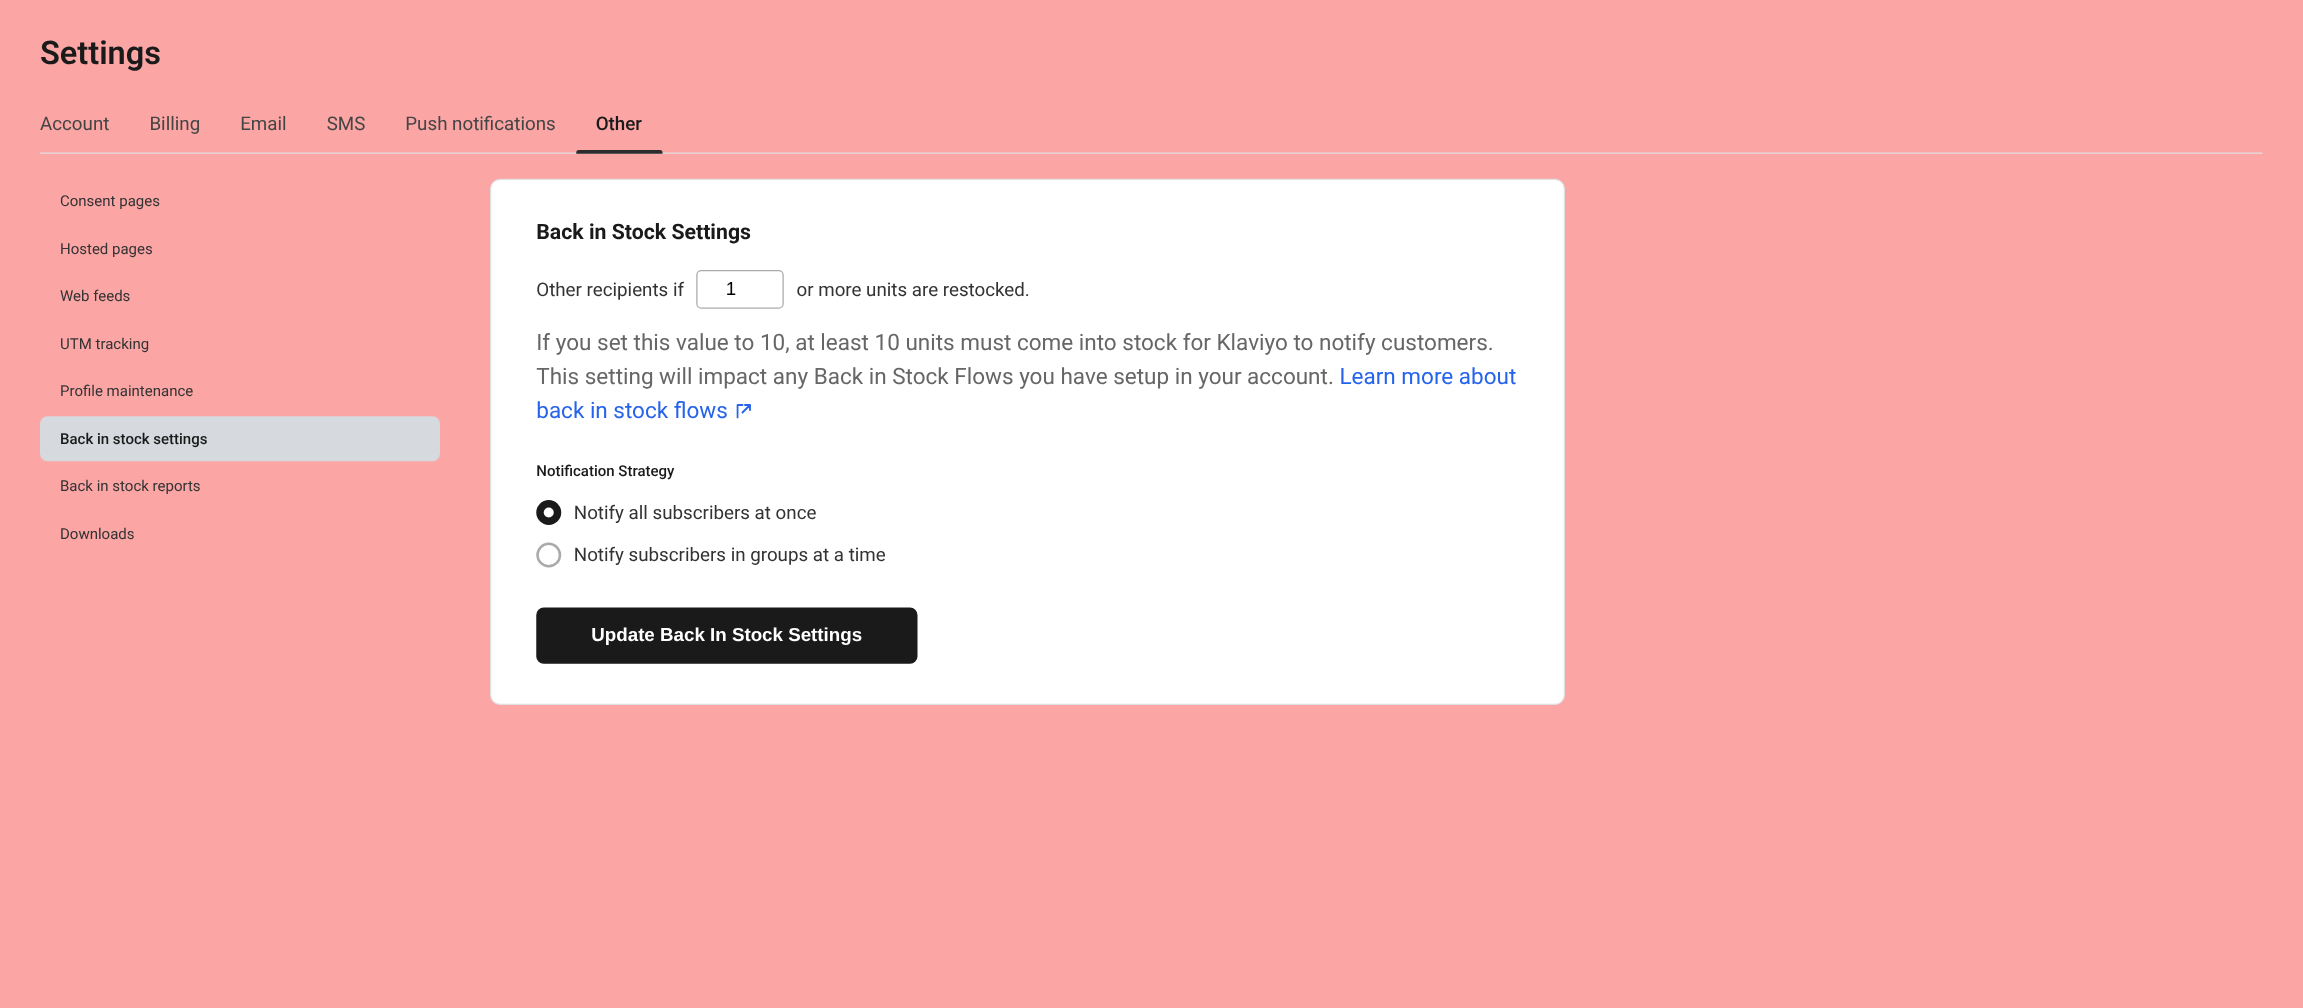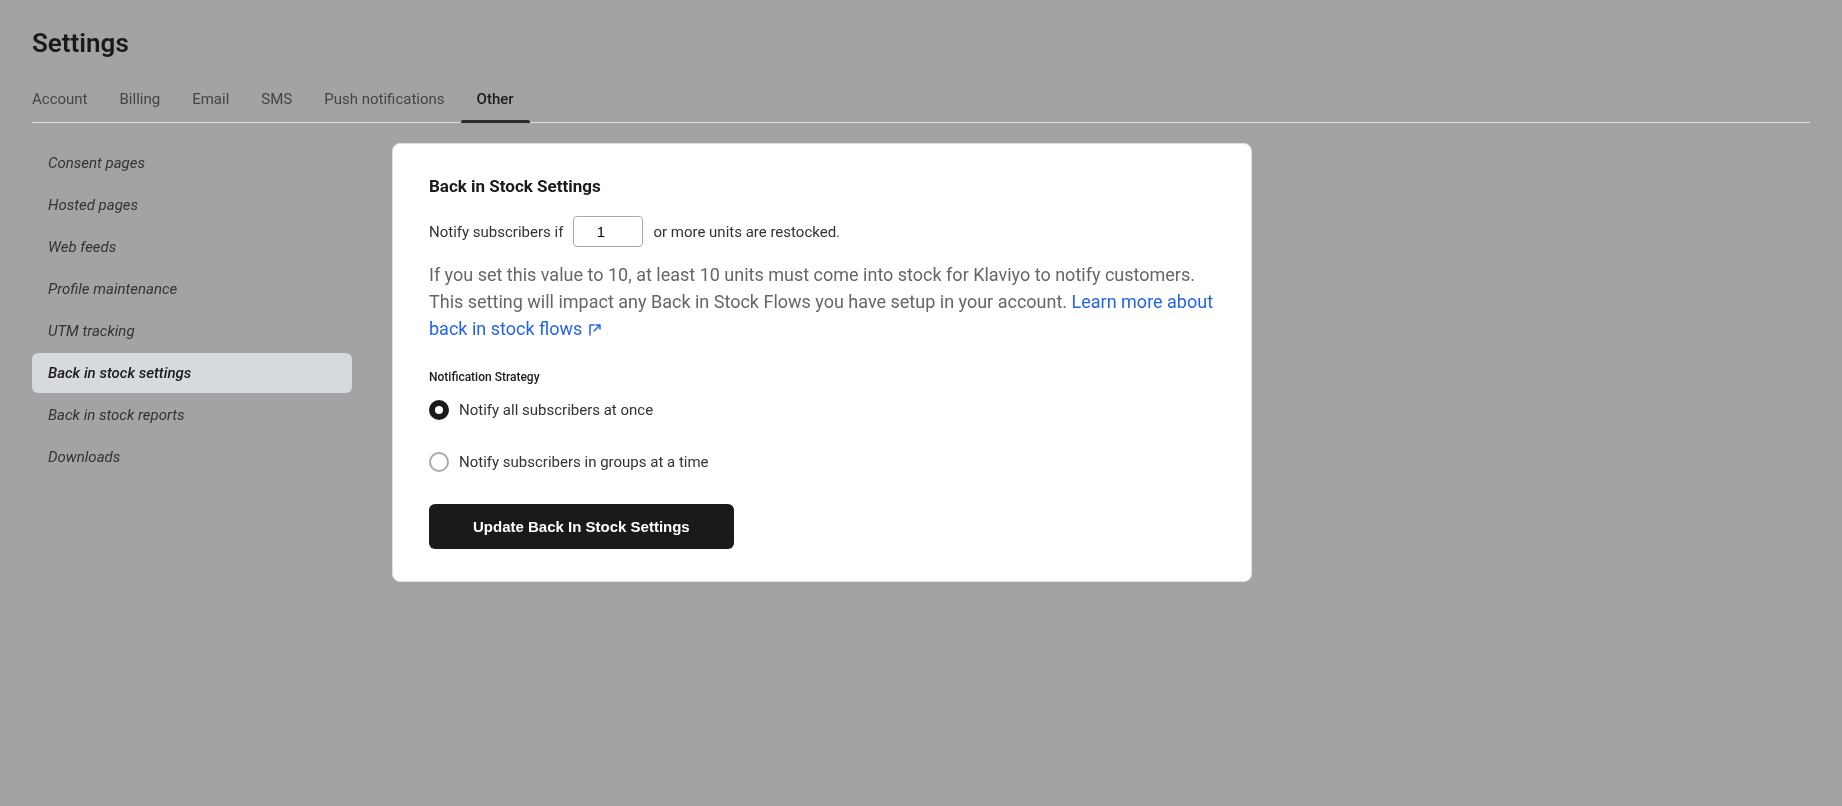--- a/index.html
+++ b/index.html
@@ -9,21 +9,21 @@
     }
 
     body {
       font-family: -apple-system, BlinkMacSystemFont, 'Segoe UI', Roboto, sans-serif;
       background: #f9f9f9;
       color: #1a1a1a;
       font-size: 15px;
     }
 
     .page-wrapper {
-      background: #a3a3a3;
+      background: #fca5a5;
       min-height: 806px;
       width: 1842px;
     }
 
     .page-header {
       padding: 28px 32px 0 32px;
     }
 
     .page-title {
       font-size: 26px;
@@ -76,26 +76,25 @@
     }
 
     .sidebar {
       width: 320px;
       padding-top: 20px;
       flex-shrink: 0;
     }
 
     .sidebar-item {
       padding: 11px 16px 11px 16px;
-      font-size: 15px;
+      font-size: 12px;
       color: #333;
       cursor: pointer;
       border-radius: 6px;
       margin-bottom: 2px;
-      font-style: italic;
     }
 
     .sidebar-item.active {
       background: #d6d9de;
       font-weight: 500;
       color: #1a1a1a;
     }
 
     .content-panel {
       flex: 1;
@@ -159,21 +158,21 @@
     .section-label-strategy {
       font-size: 12px;
       font-weight: 500;
       color: #1a1a1a;
       margin-bottom: 16px;
     }
 
     .radio-group {
       display: flex;
       flex-direction: column;
-      gap: 32px;
+      gap: 14px;
       margin-bottom: 32px;
     }
 
     .radio-item {
       display: flex;
       align-items: center;
       gap: 10px;
       font-size: 15px;
       color: #333;
       cursor: pointer;
@@ -236,34 +235,34 @@
       <div class="tab-item">Push notifications</div>
       <div class="tab-item active">Other</div>
     </nav>
   </div>
 
   <div class="main-content">
     <aside class="sidebar">
       <div class="sidebar-item">Consent pages</div>
       <div class="sidebar-item">Hosted pages</div>
       <div class="sidebar-item">Web feeds</div>
+      <div class="sidebar-item">UTM tracking</div>
       <div class="sidebar-item">Profile maintenance</div>
-      <div class="sidebar-item">UTM tracking</div>
       <div class="sidebar-item active">Back in stock settings</div>
       <div class="sidebar-item">Back in stock reports</div>
       <div class="sidebar-item">Downloads</div>
     </aside>
 
     <div class="content-panel">
       <div class="card">
         <div class="card-title">Back in Stock Settings</div>
 
 
         <div class="notify-row">
-          <span>Notify subscribers if</span>
+          <span>Other recipients if</span>
           <input class="notify-input" type="number" value="1" style="">
           <span>or more units are restocked.</span>
         </div>
 
         <div class="helper-text">
           <span>If you set this value to 10, at least 10 units must come into stock for Klaviyo to notify customers.</span><br>
           <span>This setting will impact any Back in Stock Flows you have setup in your account.</span>
           <a href="#">Learn more about back in stock flows</a>
           <svg class="external-link-icon" viewBox="0 0 12 12" fill="none" xmlns="http://www.w3.org/2000/svg">
             <path d="M7 1h4v4M5 7l6-6M1 11V1h4" stroke="#2563eb" stroke-width="1.5" stroke-linecap="round" stroke-linejoin="round"></path>

